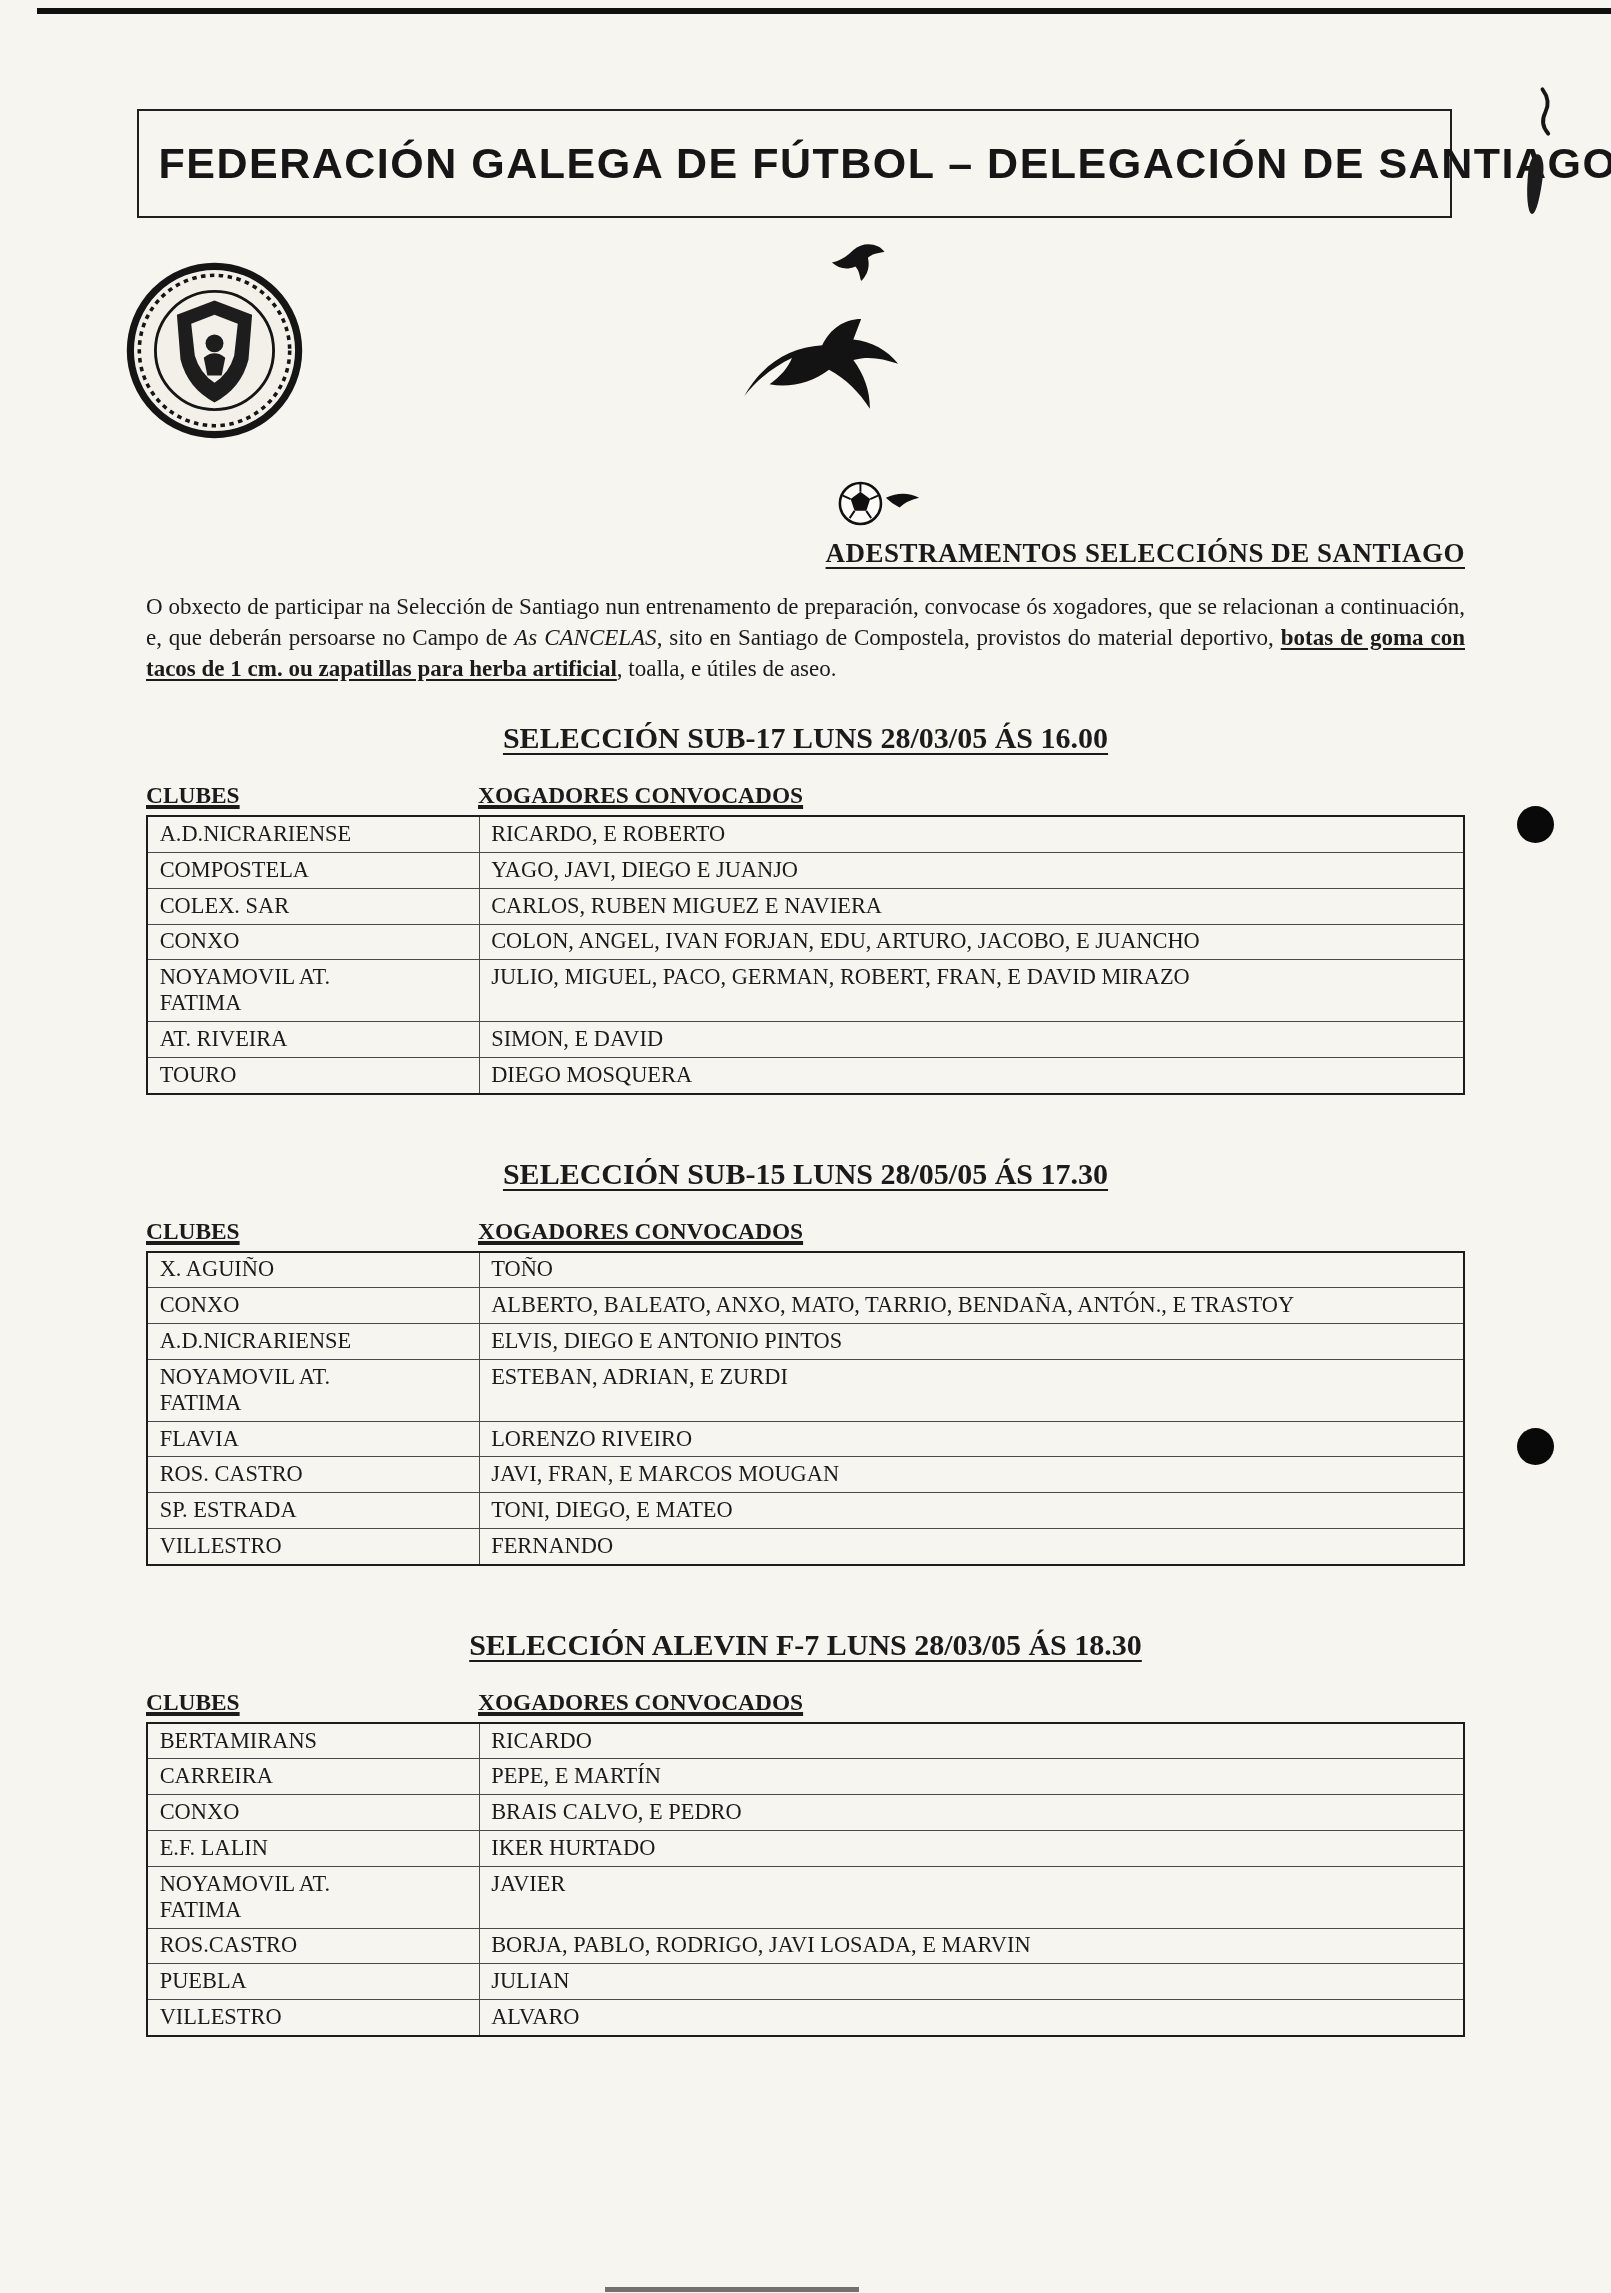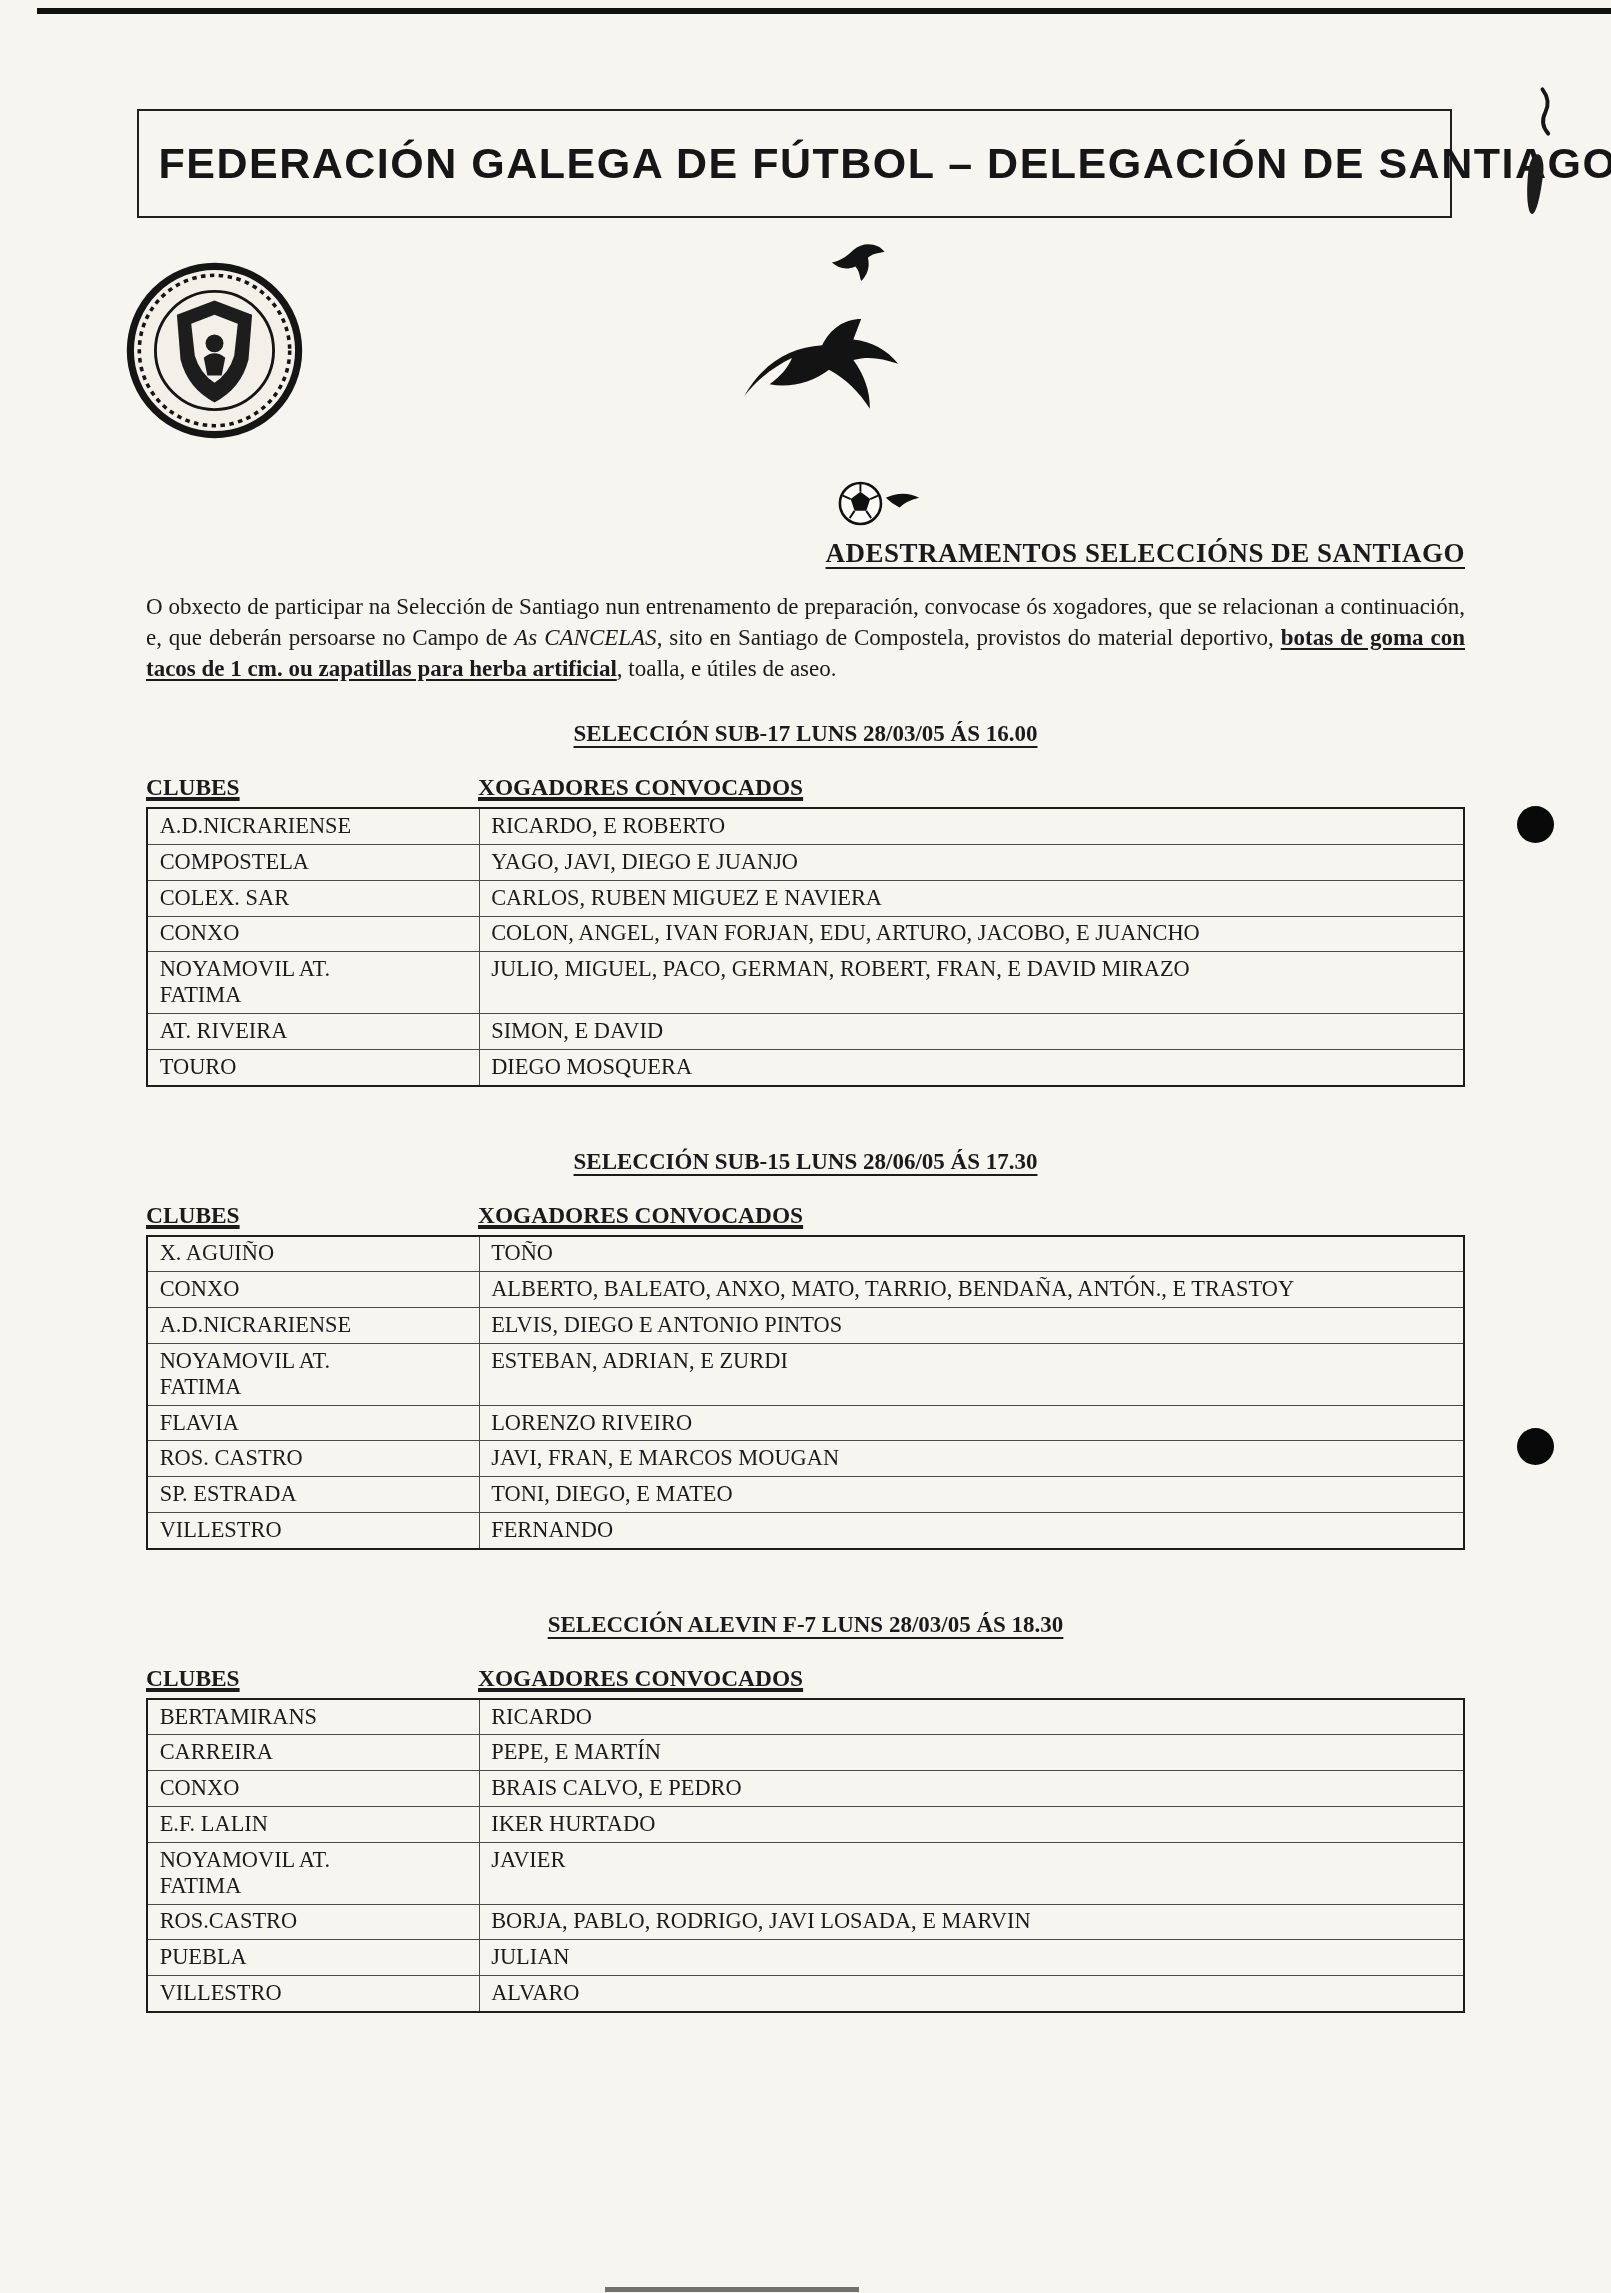--- a/index.html
+++ b/index.html
@@ -84,21 +84,21 @@
     text-align: justify;
   }
   p.intro i { font-style: italic; }
   p.intro b.u { text-decoration: underline; text-underline-offset: 2.9px; }
 
   section.sel-section { margin-top: 62px; }
   section.sel-section:first-of-type { margin-top: 37px; }
 
   h2.sec-title {
     text-align: center;
-    font-size: 23px;
+    font-size: 30px;
     font-weight: bold;
     text-decoration: underline;
     text-underline-offset: 4.9px;
     text-decoration-thickness: 2px;
   }
 
   .tbl-head {
     display: flex;
     margin-top: 27px;
     font-weight: bold;
@@ -231,21 +231,21 @@
 
   <tr class="sel-row">
     <td class="club-cell">TOURO</td>
     <td class="players-cell">DIEGO MOSQUERA</td>
   </tr>
 </tbody>
     </table>
   </section>
 
   <section class="sel-section">
-    <h2 class="sec-title">SELECCIÓN SUB-15 LUNS 28/06/05 ÁS 17.30</h2>
+    <h2 class="sec-title">SELECCIÓN SUB-15 LUNS 28/05/05 ÁS 17.30</h2>
     <div class="tbl-head">
       <span class="th-clubs">CLUBES</span>
       <span class="th-players">XOGADORES CONVOCADOS</span>
     </div>
     <table class="sel-table">
       <tbody>
   <tr class="sel-row">
     <td class="club-cell">X. AGUIÑO</td>
     <td class="players-cell">TOÑO</td>
   </tr>

